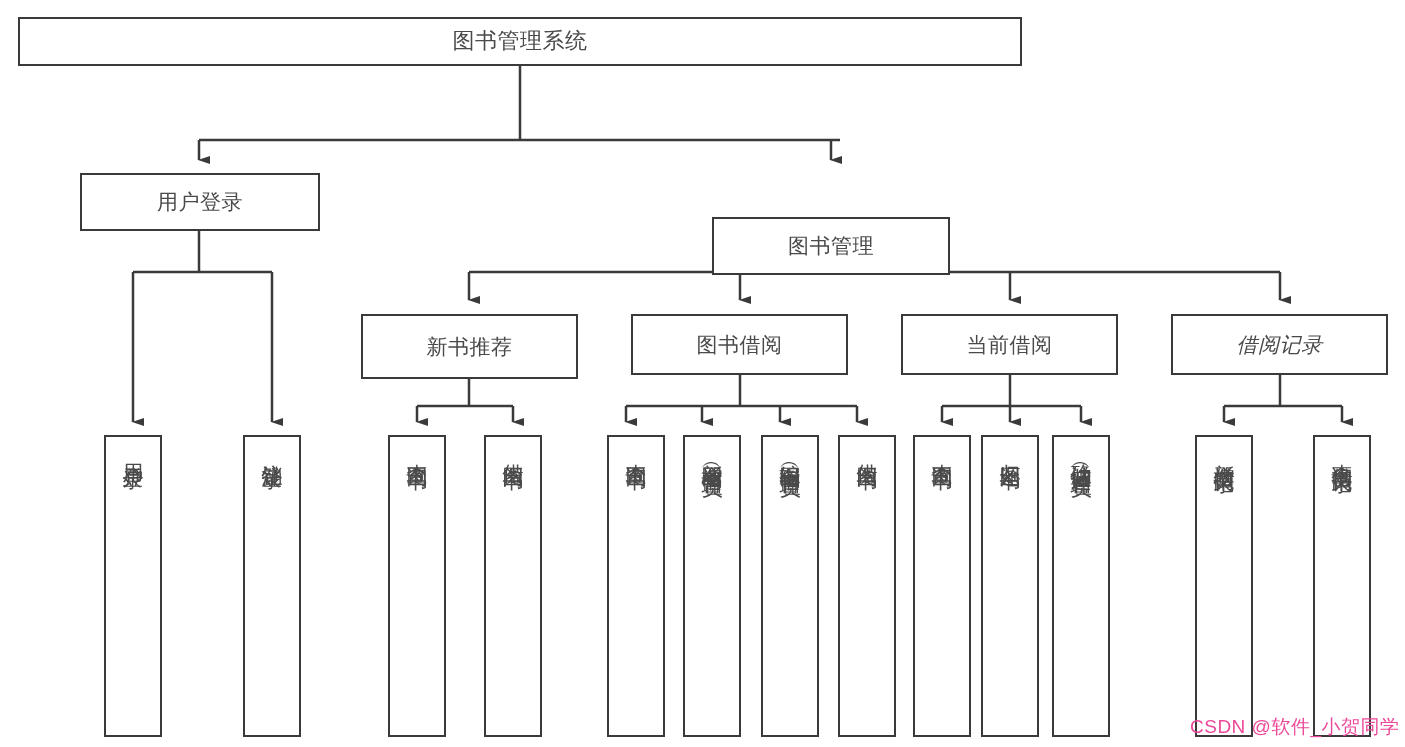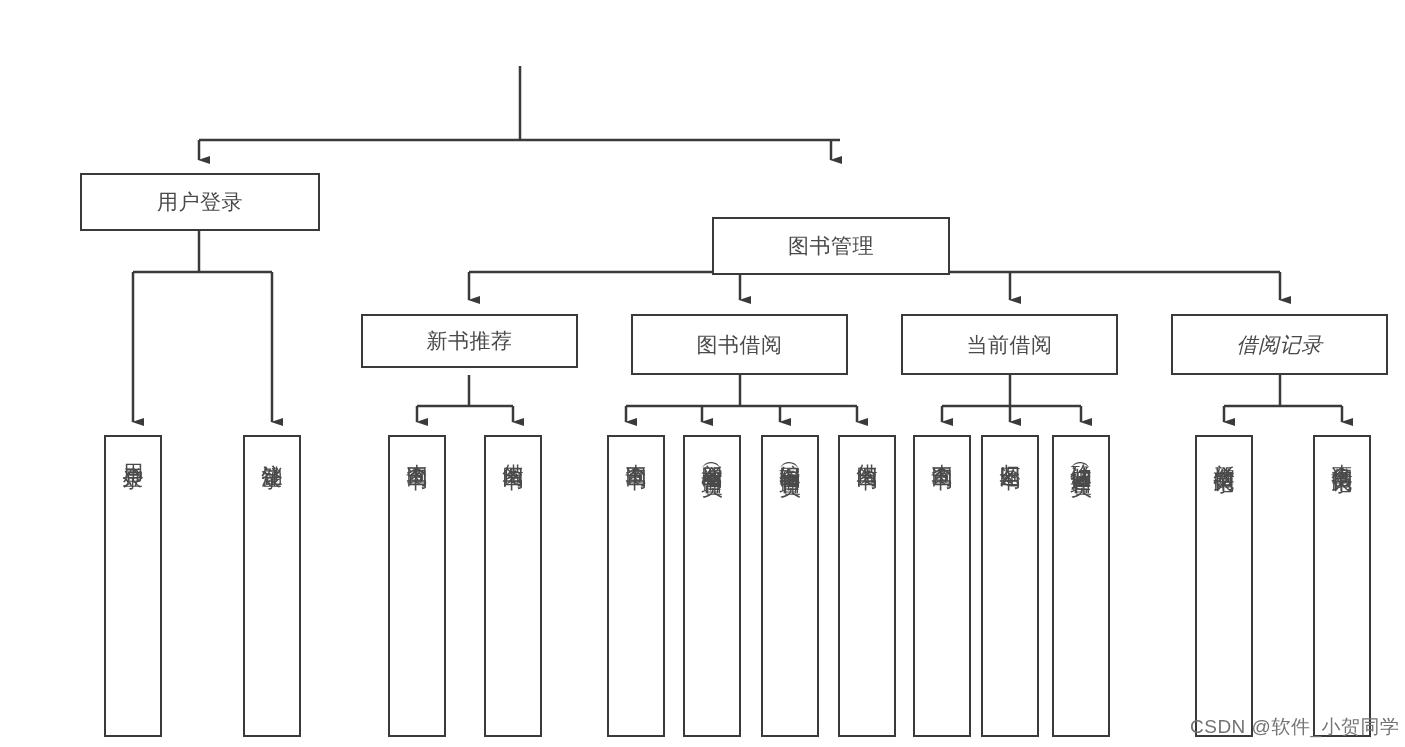--- a/index.html
+++ b/index.html
@@ -5,21 +5,21 @@
 <style>
   html,body{margin:0;padding:0;background:#ffffff;}
   body{font-family:"Liberation Sans","DejaVu Sans",sans-serif;}
   #canvas{position:relative;width:1405px;height:747px;background:#ffffff;overflow:hidden;}
   svg.links{position:absolute;left:0;top:0;width:1405px;height:747px;pointer-events:none;}
   .node{position:absolute;box-sizing:border-box;background:#ffffff;border:2.5px solid #3a3a3a;display:flex;align-items:center;justify-content:center;}
   .node .lbl{color:#4a4a4a;font-size:21px;line-height:1.12;letter-spacing:.5px;text-align:center;white-space:nowrap;}
   .node.root .lbl{font-size:22px;}
   .node.leaf{align-items:flex-start;justify-content:center;padding-top:10px;}
   .node.leaf .lbl{writing-mode:vertical-rl;text-orientation:upright;white-space:nowrap;font-size:21px;letter-spacing:2px;line-height:1.05;}
-  .watermark{position:absolute;color:#737373;font-size:19px;letter-spacing:.5px;white-space:nowrap;}
+  .watermark{position:absolute;color:#ec4899;font-size:19px;letter-spacing:.5px;white-space:nowrap;}
 </style>
 </head>
 <body>
 
 <div id="canvas">
 
   <svg class="links" viewBox="0 0 1405 747">
     <defs>
       <marker id="arr" markerWidth="10" markerHeight="12" refX="4" refY="11" orient="auto" markerUnits="userSpaceOnUse">
         <path d="M0,0 L8,0 L4,12 Z" fill="#3a3a3a"></path>
@@ -62,29 +62,32 @@
       <path d="M1010,406 L1010,422" marker-end="url(#arr)"></path>
       <path d="M1081,406 L1081,422" marker-end="url(#arr)"></path>
 
       <path d="M1280,375 L1280,406"></path>
       <path d="M1224,406 L1342,406"></path>
       <path d="M1224,406 L1224,422" marker-end="url(#arr)"></path>
       <path d="M1342,406 L1342,422" marker-end="url(#arr)"></path>
     </g>
   </svg>
 
+  <div class="node root" style="left:18px;top:17px;width:1004px;height:49px;">
+    <span class="lbl">图书管理系统</span>
+  </div>
 
   <div class="node" style="left:80px;top:173px;width:240px;height:58px;">
     <span class="lbl">用户登录</span>
   </div>
   <div class="node" style="left:712px;top:173px;width:238px;height:58px;margin-top:44px;">
     <span class="lbl">图书管理</span>
   </div>
 
-  <div class="node" style="left:361px;top:314px;width:217px;height:54px;justify-content:center;">
+  <div class="node" style="left:361px;top:314px;width:217px;height:65px;justify-content:center;">
     <span class="lbl">新书推荐</span>
   </div>
   <div class="node" style="left:901px;top:314px;width:217px;height:61px;">
     <span class="lbl">当前借阅</span>
   </div>
   <div class="node" style="left:631px;top:314px;width:217px;height:61px;">
     <span class="lbl">图书借阅</span>
   </div>
   <div class="node" style="left:1171px;top:314px;width:217px;height:61px;font-style:italic;">
     <span class="lbl">借阅记录</span>

